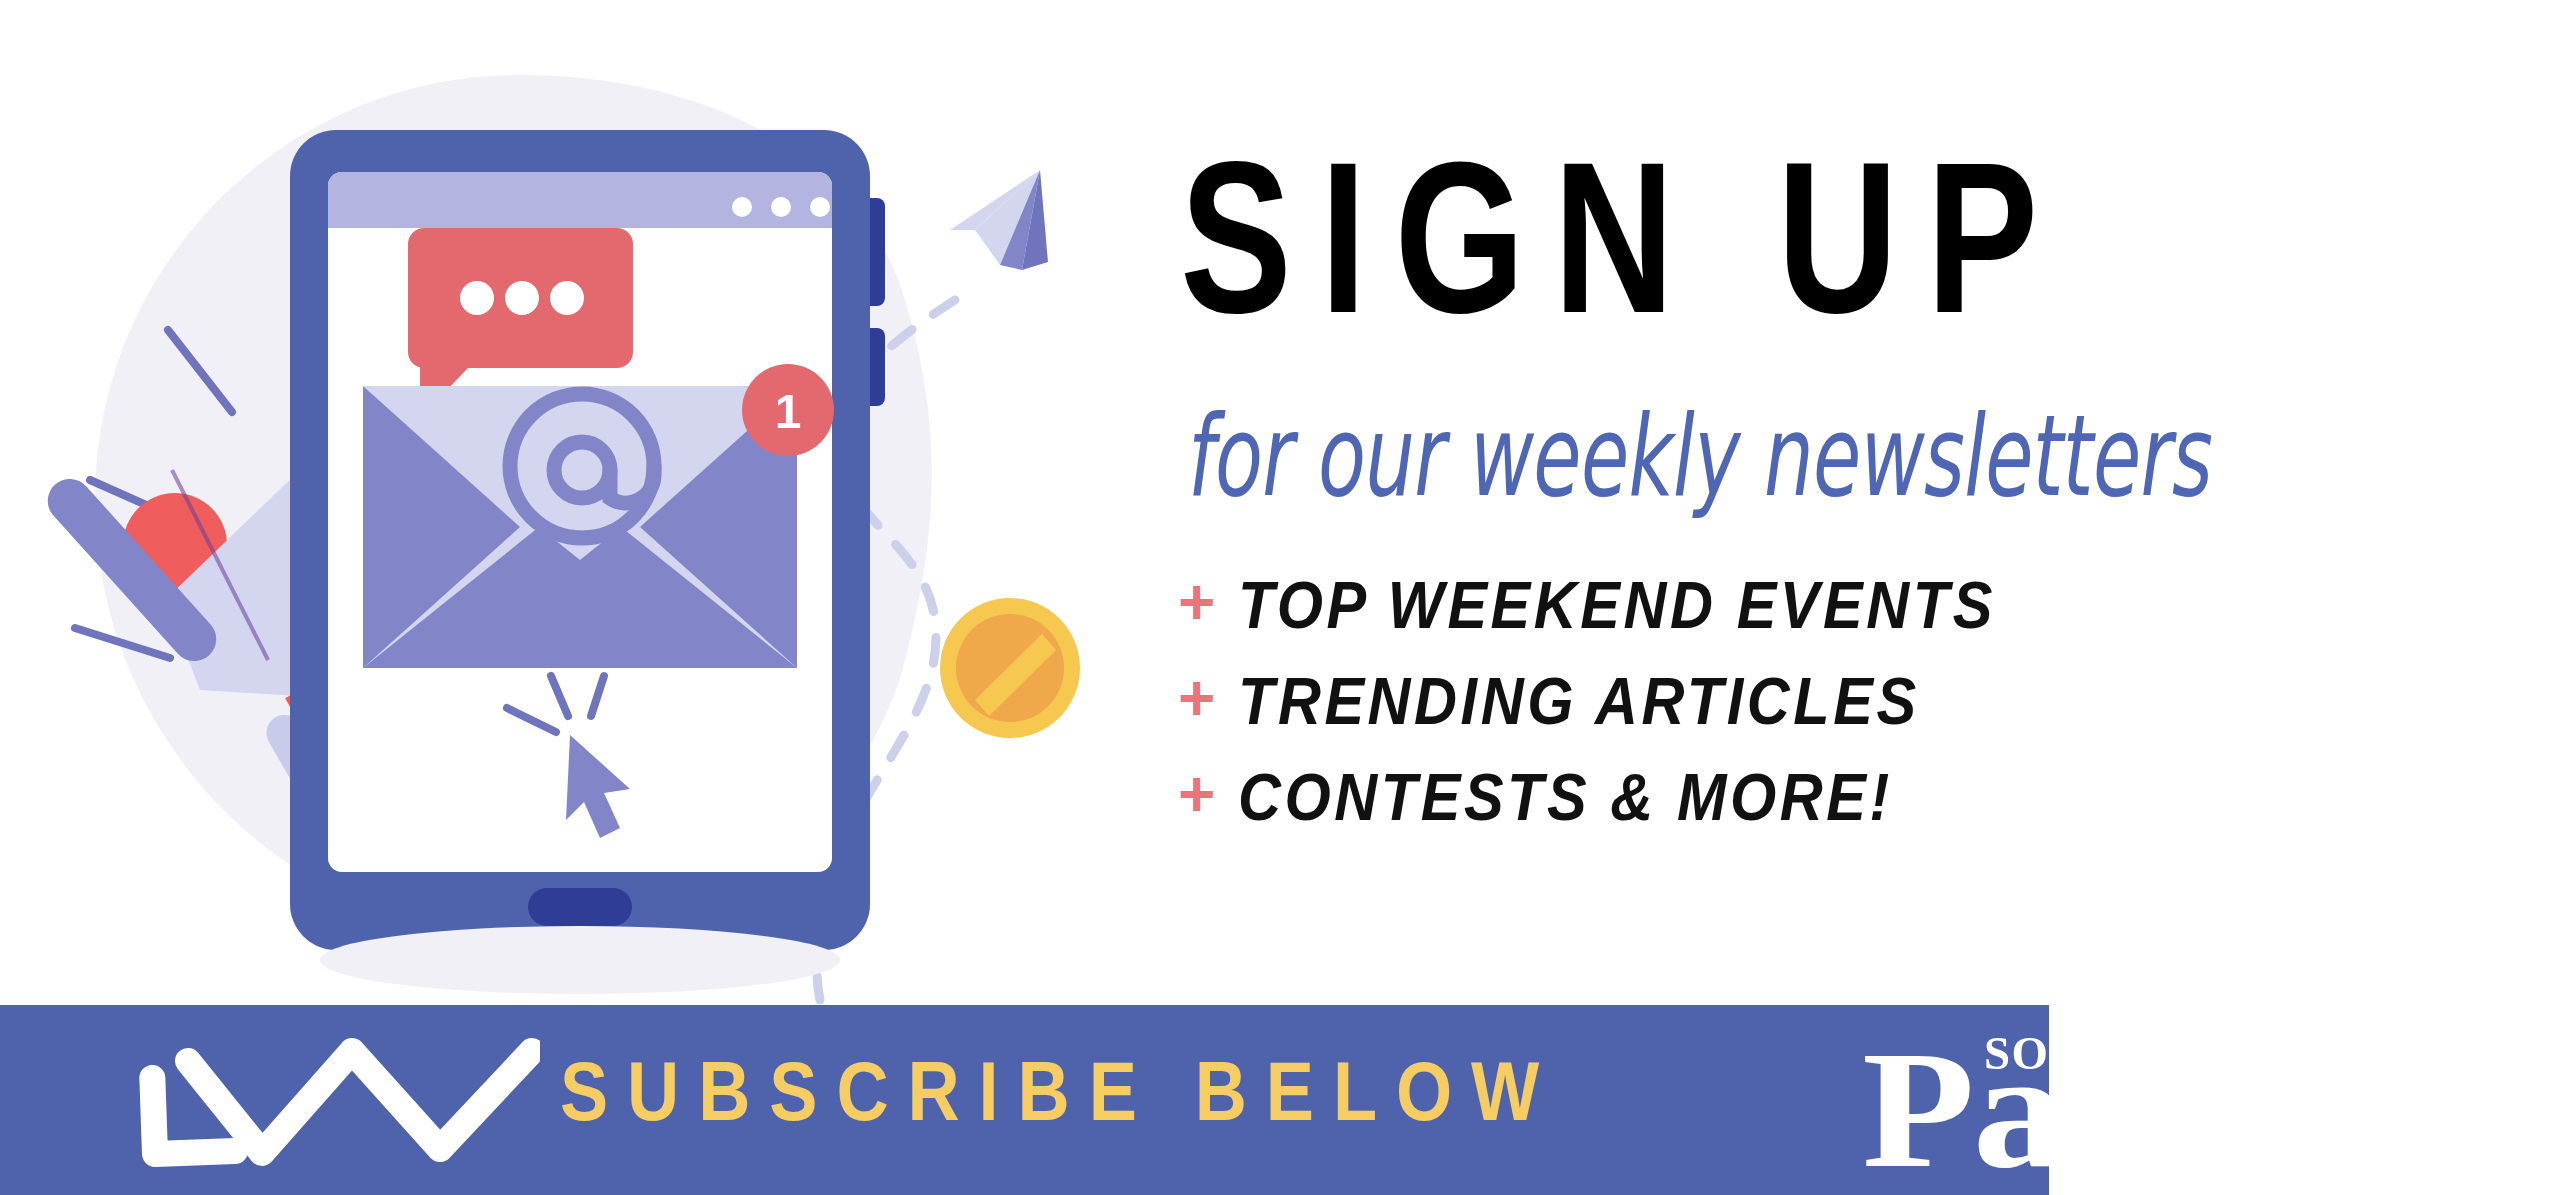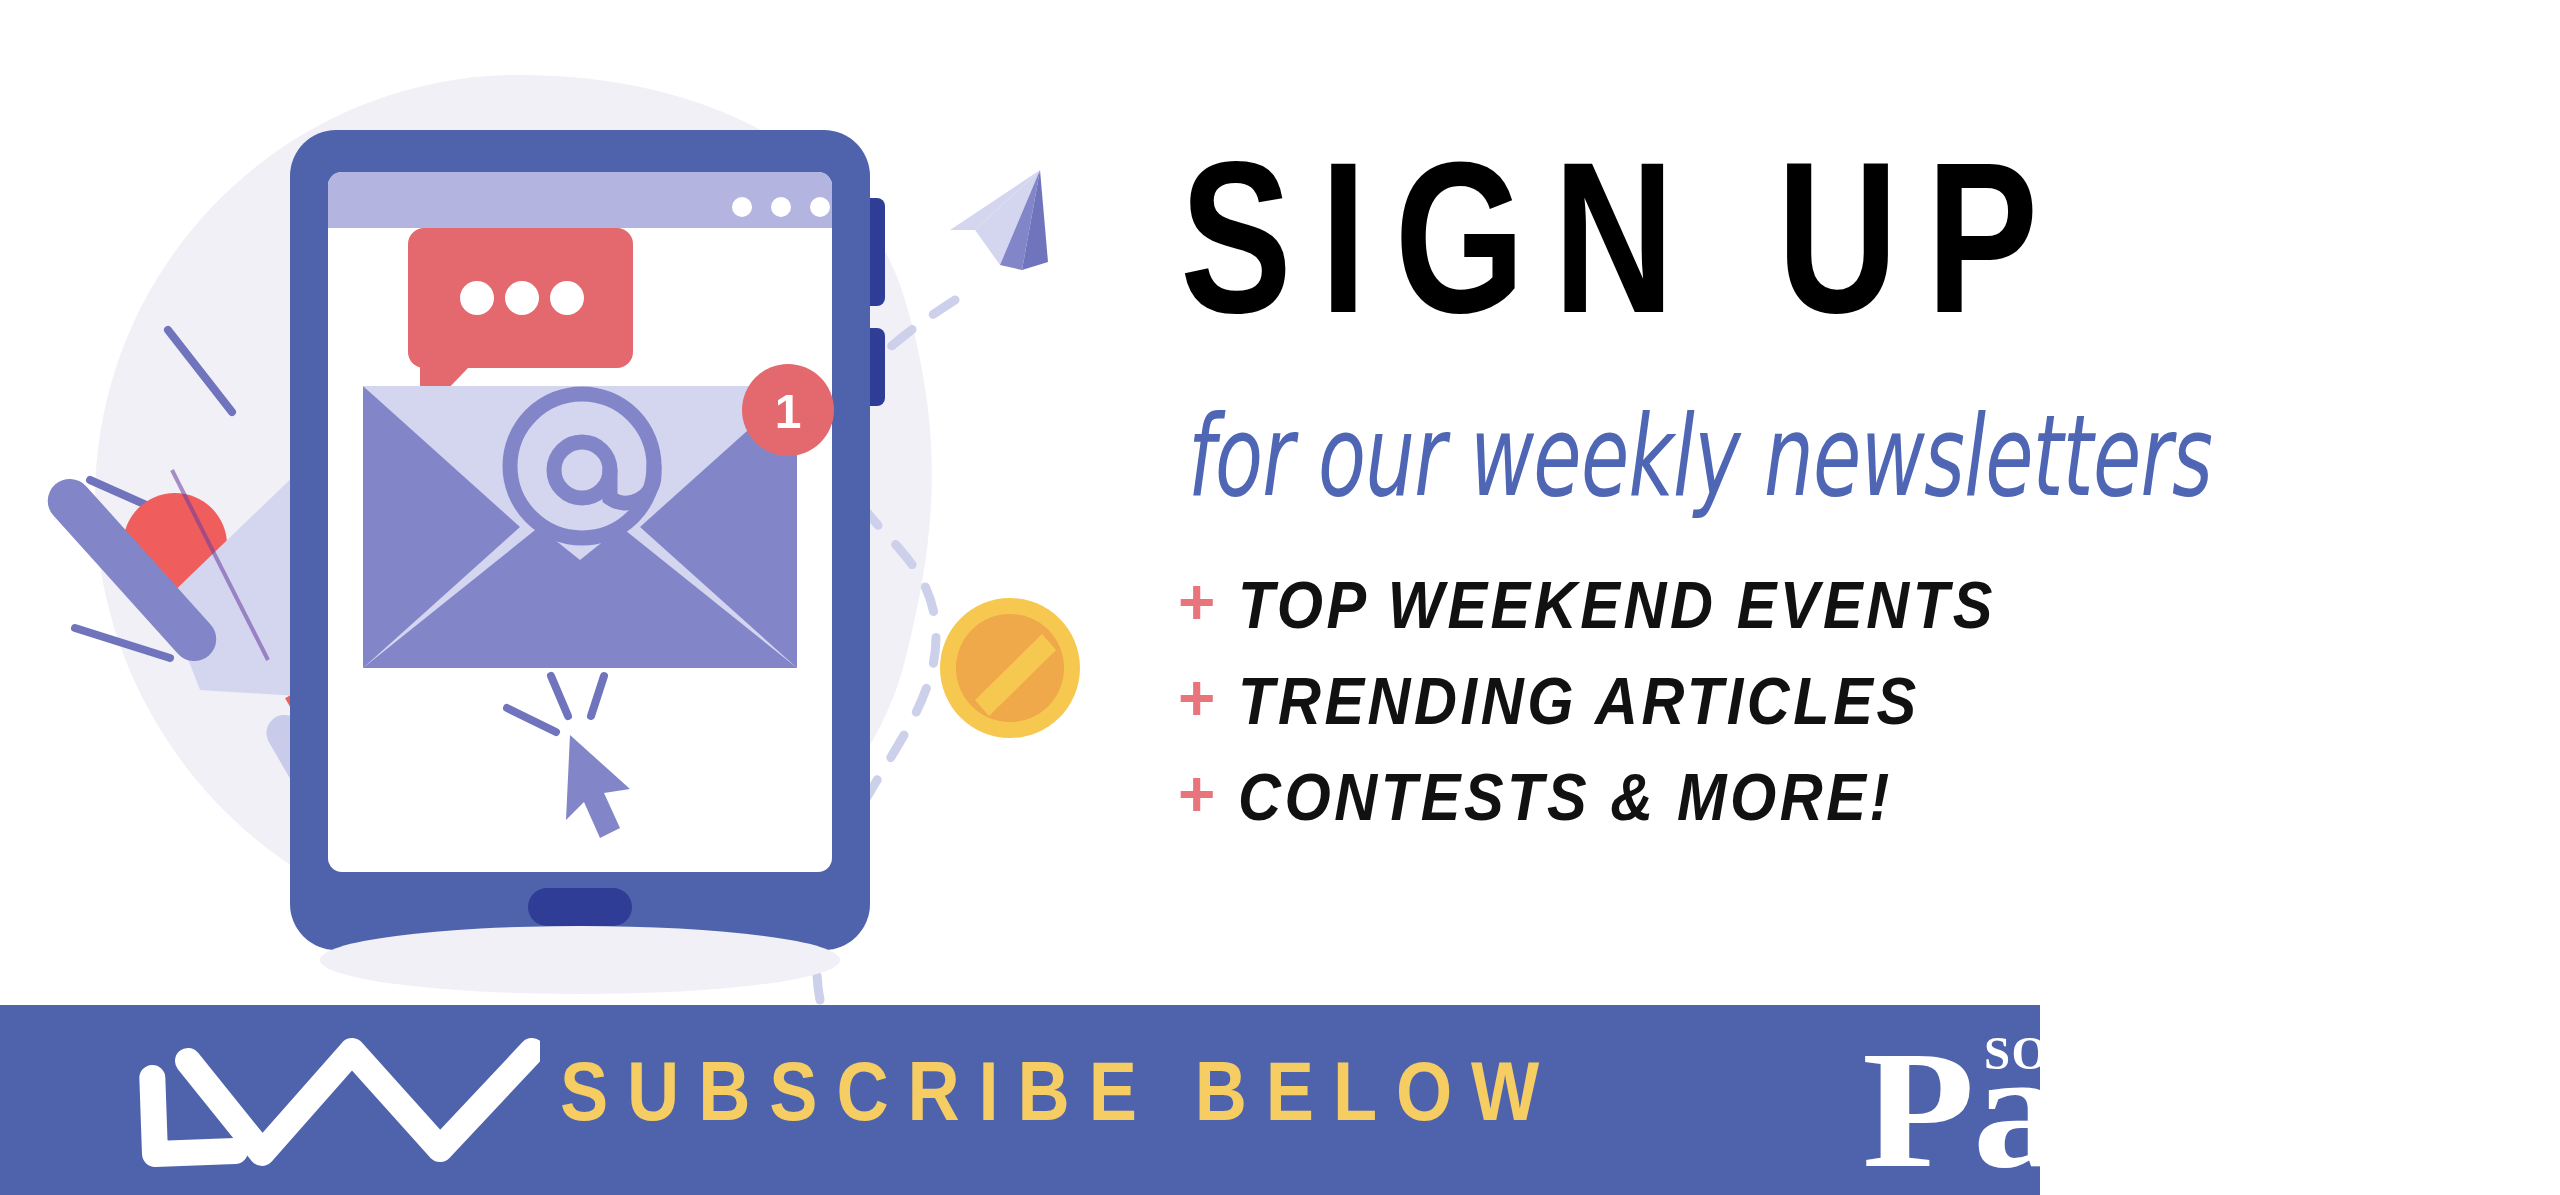--- a/index.html
+++ b/index.html
@@ -76,20 +76,21 @@
     color:#111111;
     transform:scaleX(0.90);
     transform-origin:left center;
     white-space:nowrap;
   }
 
   
   #bottombar{
     position:absolute;left:0;top:1005px;width:2040px;height:190px;
     background:#4f63ac;
+    padding-left:9px;
   }
   #zigzag{
     position:absolute;left:130px;top:24px;width:410px;height:150px;
   }
   #zigzag svg{display:block;}
   #subscribe{
     position:absolute;left:560px;top:44px;
     font-family:"Liberation Sans",sans-serif;
     font-weight:bold;
     font-size:84px;

